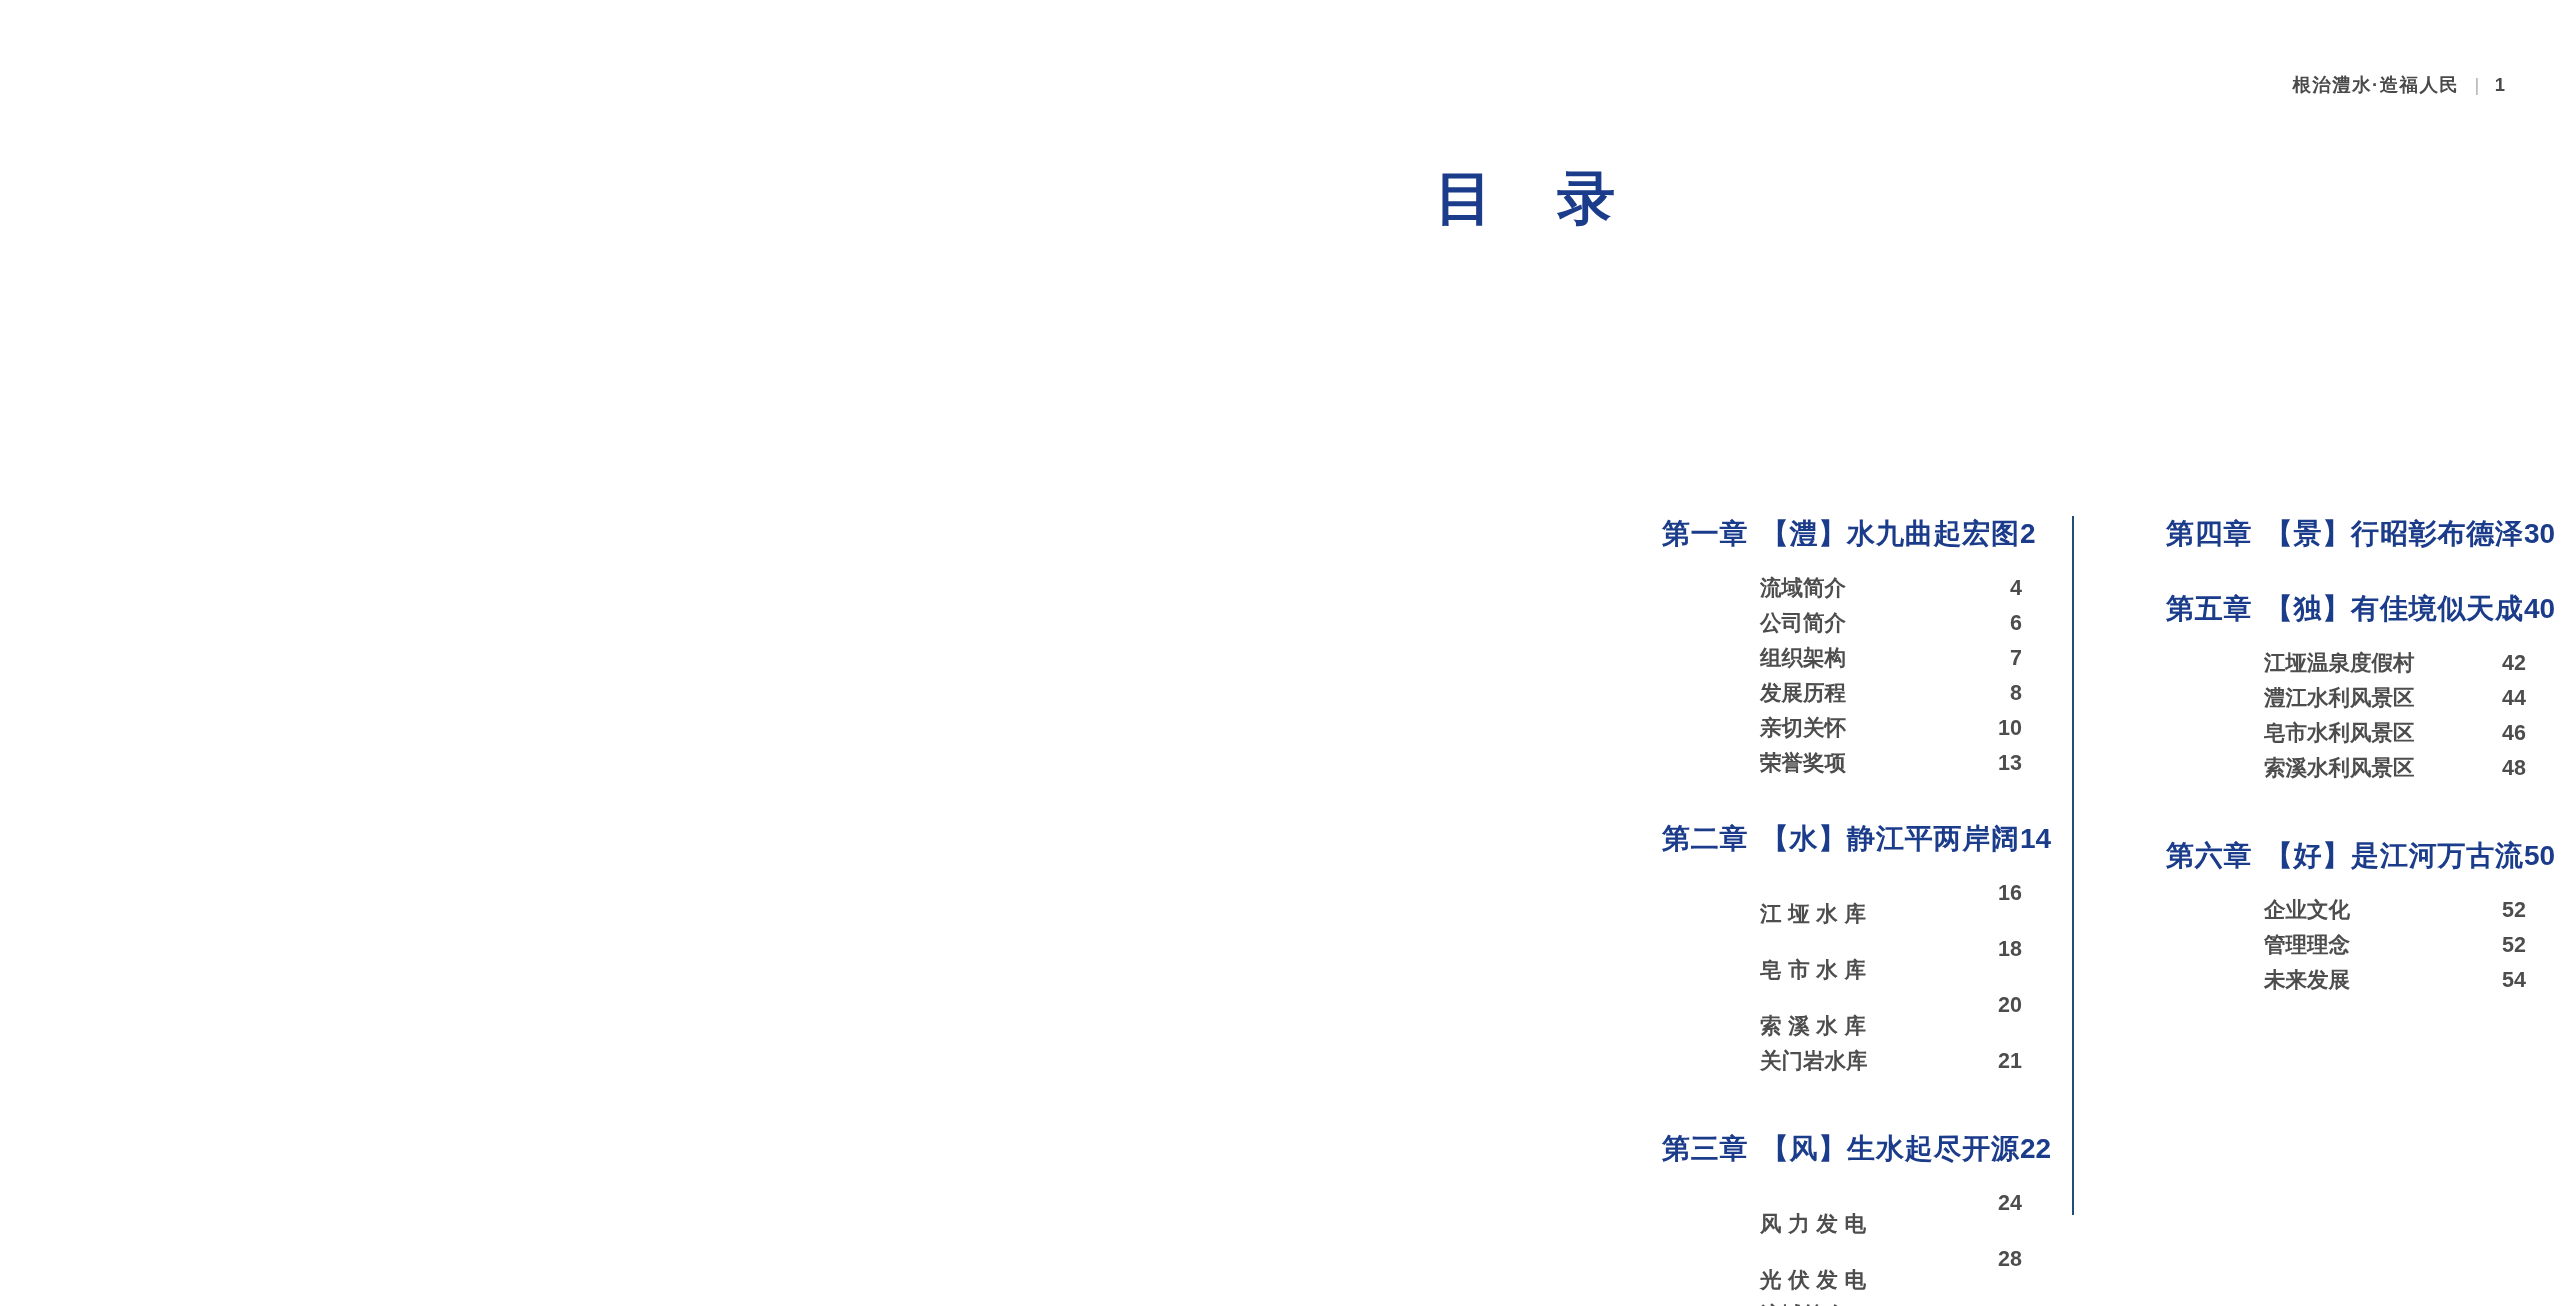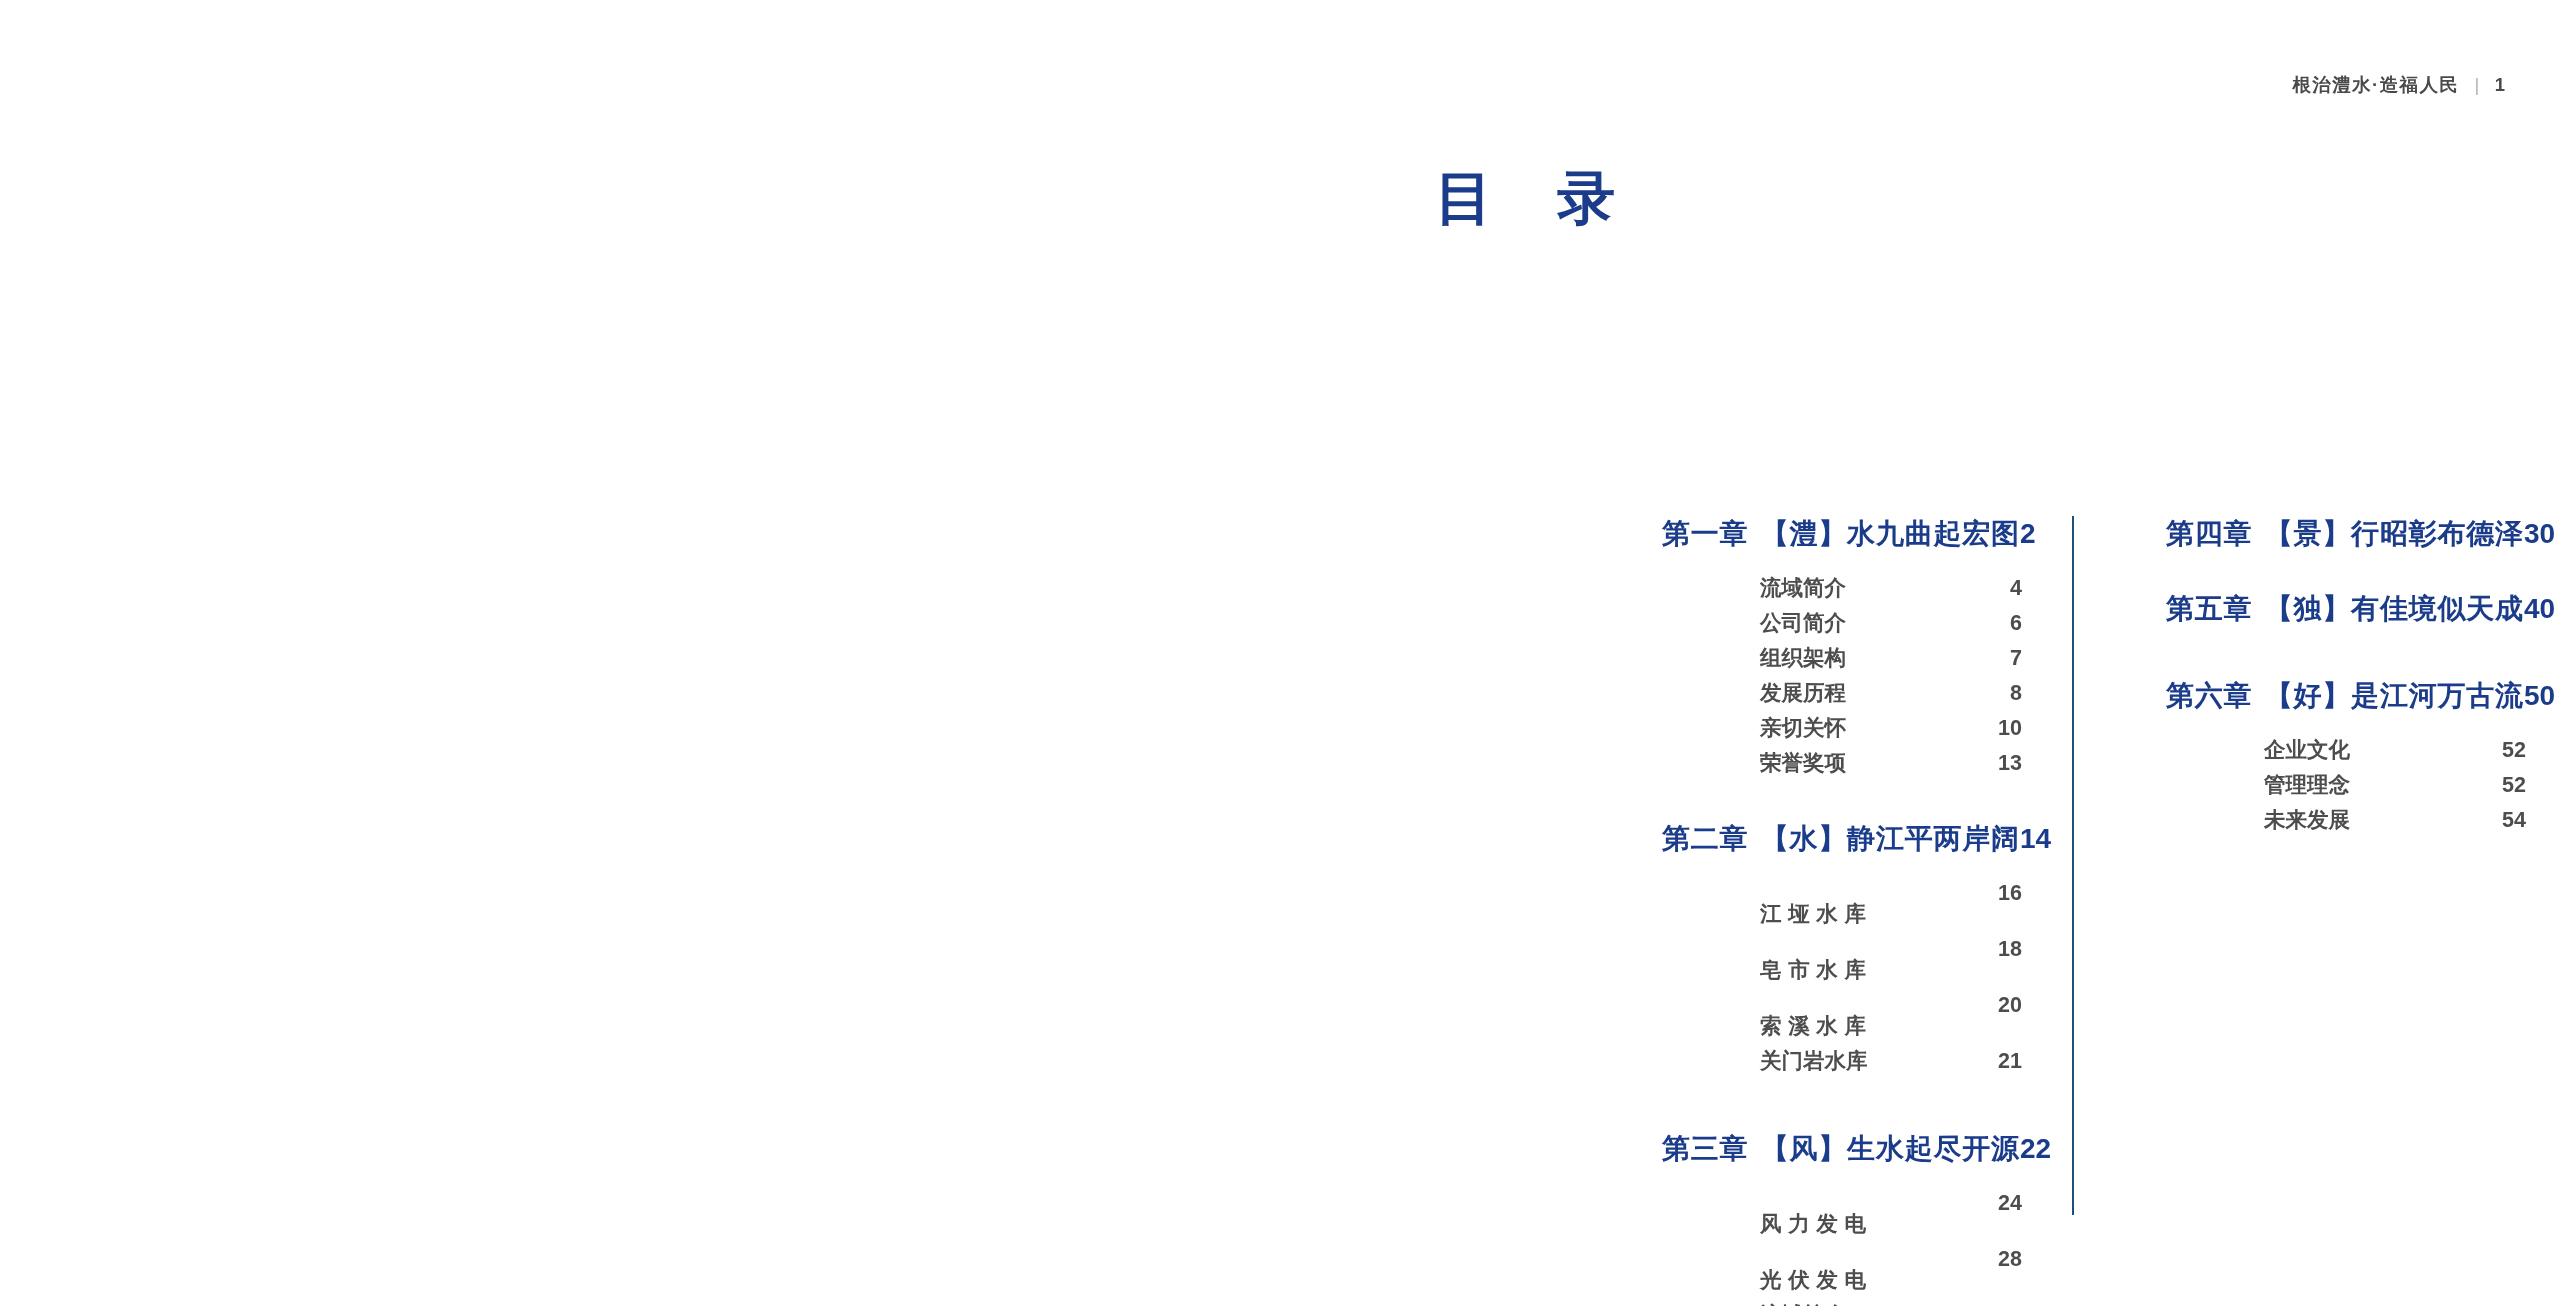--- a/index.html
+++ b/index.html
@@ -167,20 +167,38 @@
         <span class="chap-page">30</span>
       </div>
     </div>
 
     <div class="section">
       <div class="chap">
         <span class="chap-no">第五章</span>
         <span class="chap-title">【独】有佳境似天成</span>
         <span class="chap-page">40</span>
       </div>
+      <div class="items">
+        <div class="item">
+          <span class="item-label">江垭温泉度假村</span>
+          <span class="item-page">42</span>
+        </div>
+        <div class="item">
+          <span class="item-label">澧江水利风景区</span>
+          <span class="item-page">44</span>
+        </div>
+        <div class="item">
+          <span class="item-label">皂市水利风景区</span>
+          <span class="item-page">46</span>
+        </div>
+        <div class="item">
+          <span class="item-label">索溪水利风景区</span>
+          <span class="item-page">48</span>
+        </div>
+      </div>
     </div>
 
     <div class="section">
       <div class="chap">
         <span class="chap-no">第六章</span>
         <span class="chap-title">【好】是江河万古流</span>
         <span class="chap-page">50</span>
       </div>
       <div class="items">
         <div class="item">

